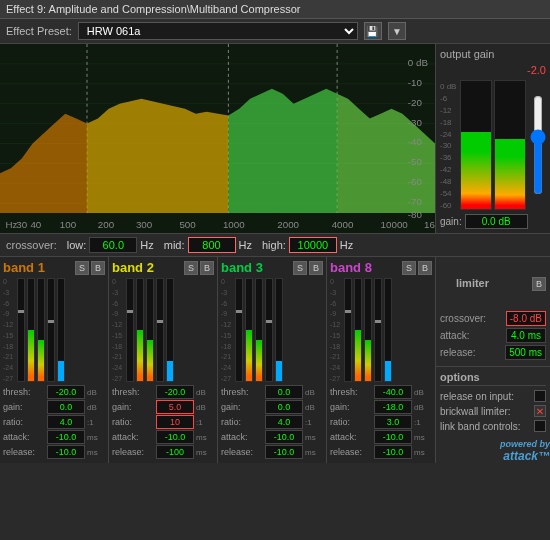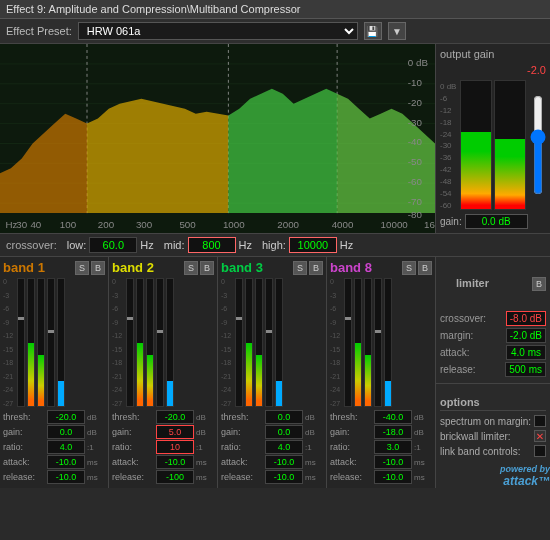--- a/index.html
+++ b/index.html
@@ -283,21 +283,20 @@
     }
 
     .limiter-section {
       padding: 4px;
       border-bottom: 1px solid #444;
     }
 
     .options-section-box {
       padding: 4px;
       flex: 1;
-      margin-top: 8px;
     }
   </style>
 </head>
 <body>
 
 <div class="title-bar">
   <span>Effect 9: Amplitude and Compression\Multiband Compressor</span>
 </div>
 
 <div class="preset-row">
@@ -717,46 +716,39 @@
         <button class="band-btn bypass">B</button>
       </div>
       <div class="limiter-param-row">
         <span class="limiter-label">crossover:</span>
         <span class="limiter-value red">
           <span>-8.0</span>
           <span>dB</span>
         </span>
       </div>
       <div class="limiter-param-row">
-        <span class="limiter-label">margin:</span>
-        <span class="limiter-value">
-          <span>-2.0</span>
-          <span>dB</span>
-        </span>
-      </div>
-      <div class="limiter-param-row">
         <span class="limiter-label">attack:</span>
         <span class="limiter-value">
           <span>4.0</span>
           <span>ms</span>
         </span>
       </div>
       <div class="limiter-param-row">
         <span class="limiter-label">release:</span>
         <span class="limiter-value">
           <span>500</span>
           <span>ms</span>
         </span>
       </div>
     </div>
 
     <div class="options-section-box">
       <div class="panel-section-title">options</div>
       <div class="option-row">
-        <span>spectrum on margin:</span>
+        <span>release on input:</span>
         <div class="option-checkbox">
           <span class="check-mark"></span>
         </div>
       </div>
       <div class="option-row">
         <span>brickwall limiter:</span>
         <div class="option-checkbox checked">
           <span class="check-x">✕</span>
         </div>
       </div>

